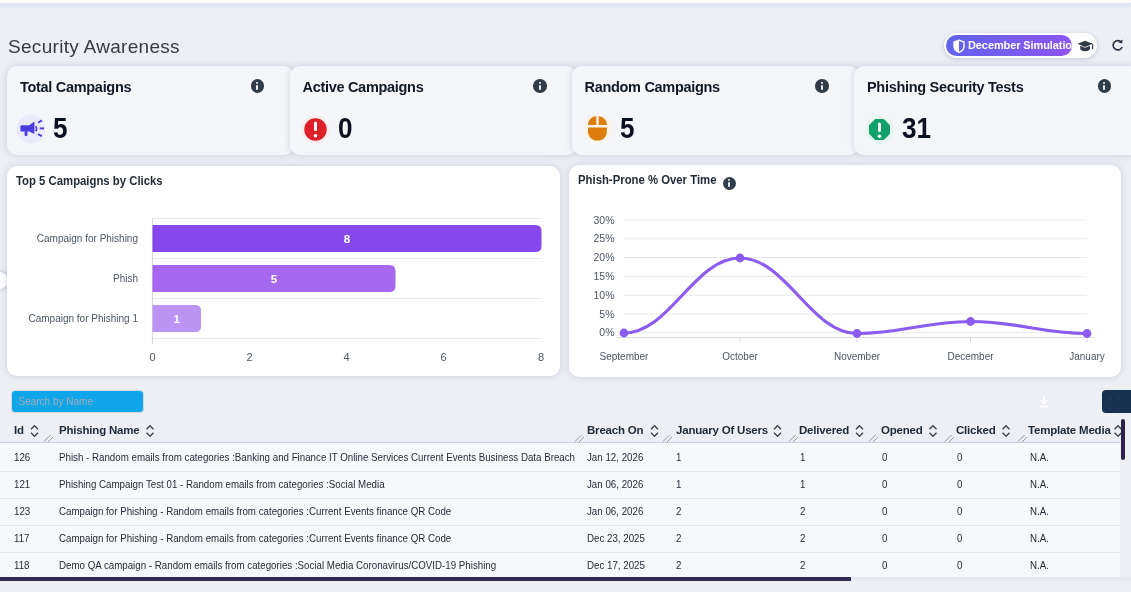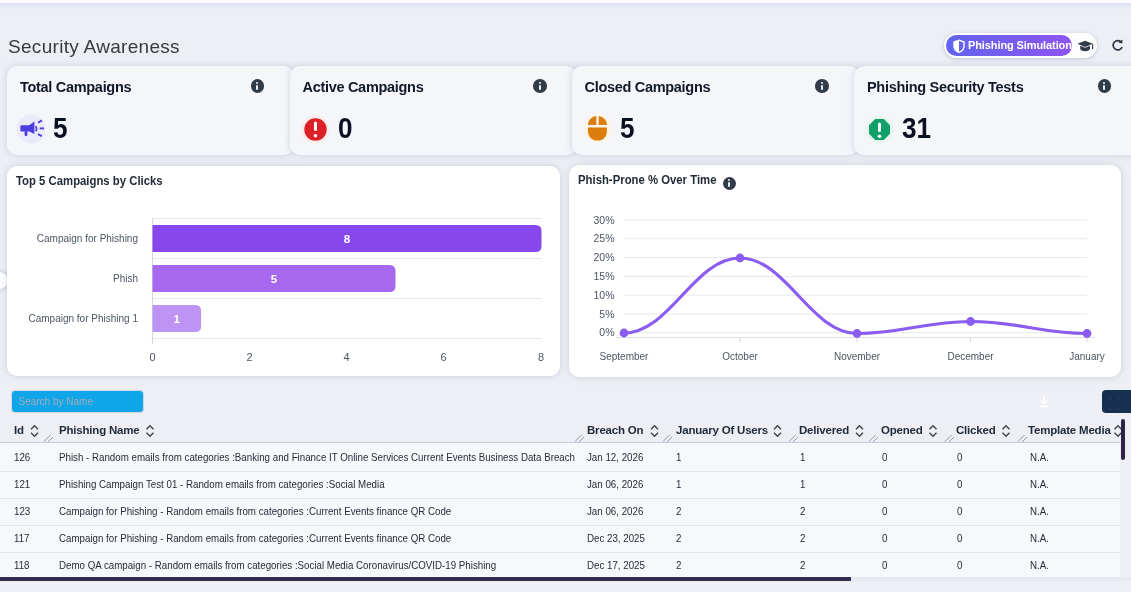--- a/index.html
+++ b/index.html
@@ -42,21 +42,21 @@
   <div class="stattitle">Total Campaigns</div>
   <div class="infoicon" style="left:243.5px;"></div>
   <div class="statnum" style="left:46px;">5</div>
 </div>
 <div class="abs card statcard" style="left:289.5px;">
   <div class="stattitle">Active Campaigns</div>
   <div class="infoicon" style="left:243.5px;"></div>
   <div class="statnum" style="left:48px;">0</div>
 </div>
 <div class="abs card statcard" style="left:571.5px;">
-  <div class="stattitle">Closed Campaigns</div>
+  <div class="stattitle">Random Campaigns</div>
   <div class="infoicon" style="left:243.5px;"></div>
   <div class="statnum" style="left:48px;">5</div>
 </div>
 <div class="abs card statcard" style="left:854px;text-align:right;">
   <div class="stattitle">Phishing Security Tests</div>
   <div class="infoicon" style="left:243.5px;"></div>
   <div class="statnum" style="left:48px;">31</div>
 </div>
 
 <svg width="1131" height="592" style="left:0;top:0;pointer-events:none;">
@@ -92,21 +92,21 @@
   <rect x="878" y="122.5" width="3" height="9.5" rx="1.5" fill="#fff"></rect>
   <circle cx="879.5" cy="136.3" r="1.8" fill="#fff"></circle>
 </svg>
 
 <div class="abs" style="left:944px;top:32.5px;width:153px;height:25px;background:#fdfdfe;border-radius:12.5px;box-shadow:0 1px 4px rgba(110,120,150,0.35);"></div>
 <div class="abs" style="left:945.5px;top:34.5px;width:126.5px;height:21px;background:linear-gradient(90deg,#6163ee,#8d55f1);border-radius:10.5px;"></div>
 <svg width="16" height="16" style="left:953px;top:38.5px;" viewBox="0 0 16 16">
   <path d="M6 1.2 L11 3.1 L11 7 C11 10.3 8.5 12.4 6 13.3 C3.5 12.4 1 10.3 1 7 L1 3.1 Z" fill="none" stroke="#fff" stroke-width="1.4"></path>
   <path d="M6 1.2 L1 3.1 L1 7 C1 10.3 3.5 12.4 6 13.3 Z" fill="#fff"></path>
 </svg>
-<div class="abs" style="left:968px;top:39px;font-size:11px;font-weight:bold;color:#fff;letter-spacing:-0.1px;">Phishing Simulation</div>
+<div class="abs" style="left:968px;top:39px;font-size:11px;font-weight:bold;color:#fff;letter-spacing:-0.1px;">December Simulation</div>
 <svg width="18" height="12.6" style="left:1076.5px;top:40px;" viewBox="0 0 20 14">
   <path d="M0.5 4.3 L9 0.8 L17.5 4.3 L9 7.8 Z" fill="#323b48"></path>
   <path d="M3.6 6.3 L3.6 9.6 C3.6 11.3 5.9 12.4 9 12.4 C12.1 12.4 14.4 11.3 14.4 9.6 L14.4 6.3 L9 8.6 Z" fill="#323b48"></path>
   <rect x="16.7" y="4.3" width="1.3" height="6" rx="0.6" fill="#323b48"></rect>
 </svg>
 <svg width="13" height="13" style="left:1110.5px;top:38.5px;" viewBox="0 0 14 14">
   <path d="M11.2 3.6 A 5 5 0 1 0 12 8.6" fill="none" stroke="#2b3240" stroke-width="1.8"></path>
   <path d="M12.5 0.5 L12.1 4.9 L7.9 3.8 Z" fill="#2b3240"></path>
 </svg>
 

